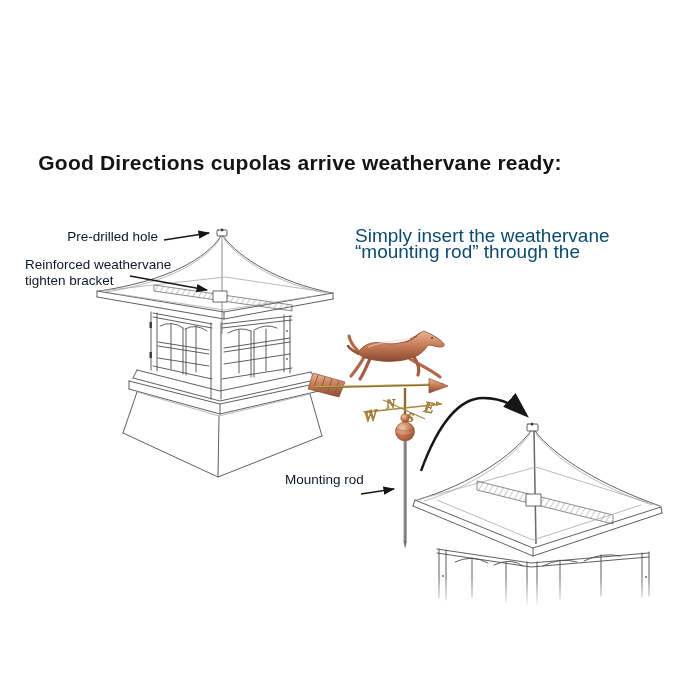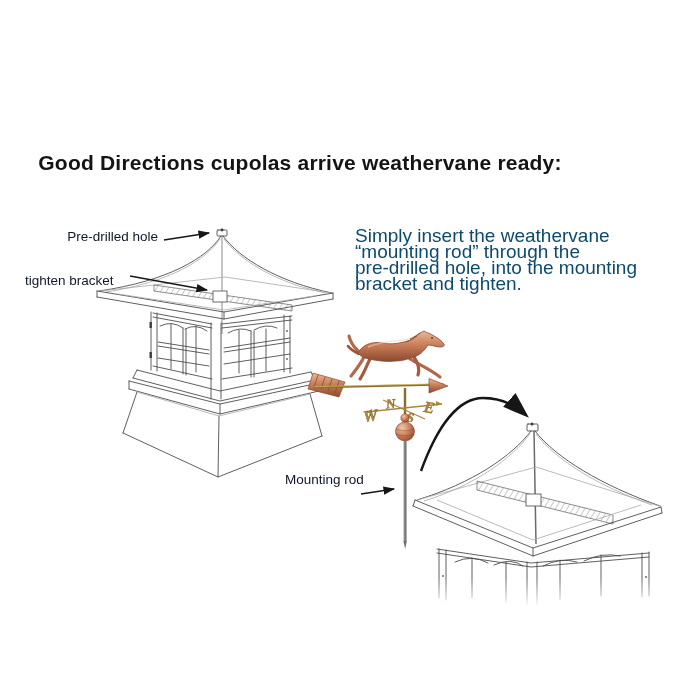--- a/index.html
+++ b/index.html
@@ -29,27 +29,26 @@
   .dir-letter{font-family:"Liberation Serif", serif;font-weight:bold;font-style:italic;
     fill:#b3873a;stroke:#7a5c1e;stroke-width:.35;}
 </style>
 </head>
 <body>
 
 <div class="title">Good Directions cupolas arrive weathervane ready:</div>
 
 <div class="instruction">
   <span>Simply insert the weathervane “mounting rod” through the</span><br>
-  <span>pre-drilled hole, into the mounting bracket and tighten.</span>
 </div>
 
 <div class="callout label-hole">Pre-drilled hole</div>
 
 <div class="callout label-bracket">
-  <br>
+  <span>Reinforced weathervane</span><br>
   <span>tighten bracket</span>
 </div>
 
 <div class="callout label-rod">Mounting rod</div>
 
 <svg class="diagram" width="700" height="700" viewBox="0 0 700 700">
   <defs>
     <marker id="arrw" viewBox="0 0 10 7" refX="9" refY="3.5" markerWidth="9" markerHeight="7" orient="auto">
       <path d="M0,0 L10,3.5 L0,7 Z" fill="#161616"></path>
     </marker>

